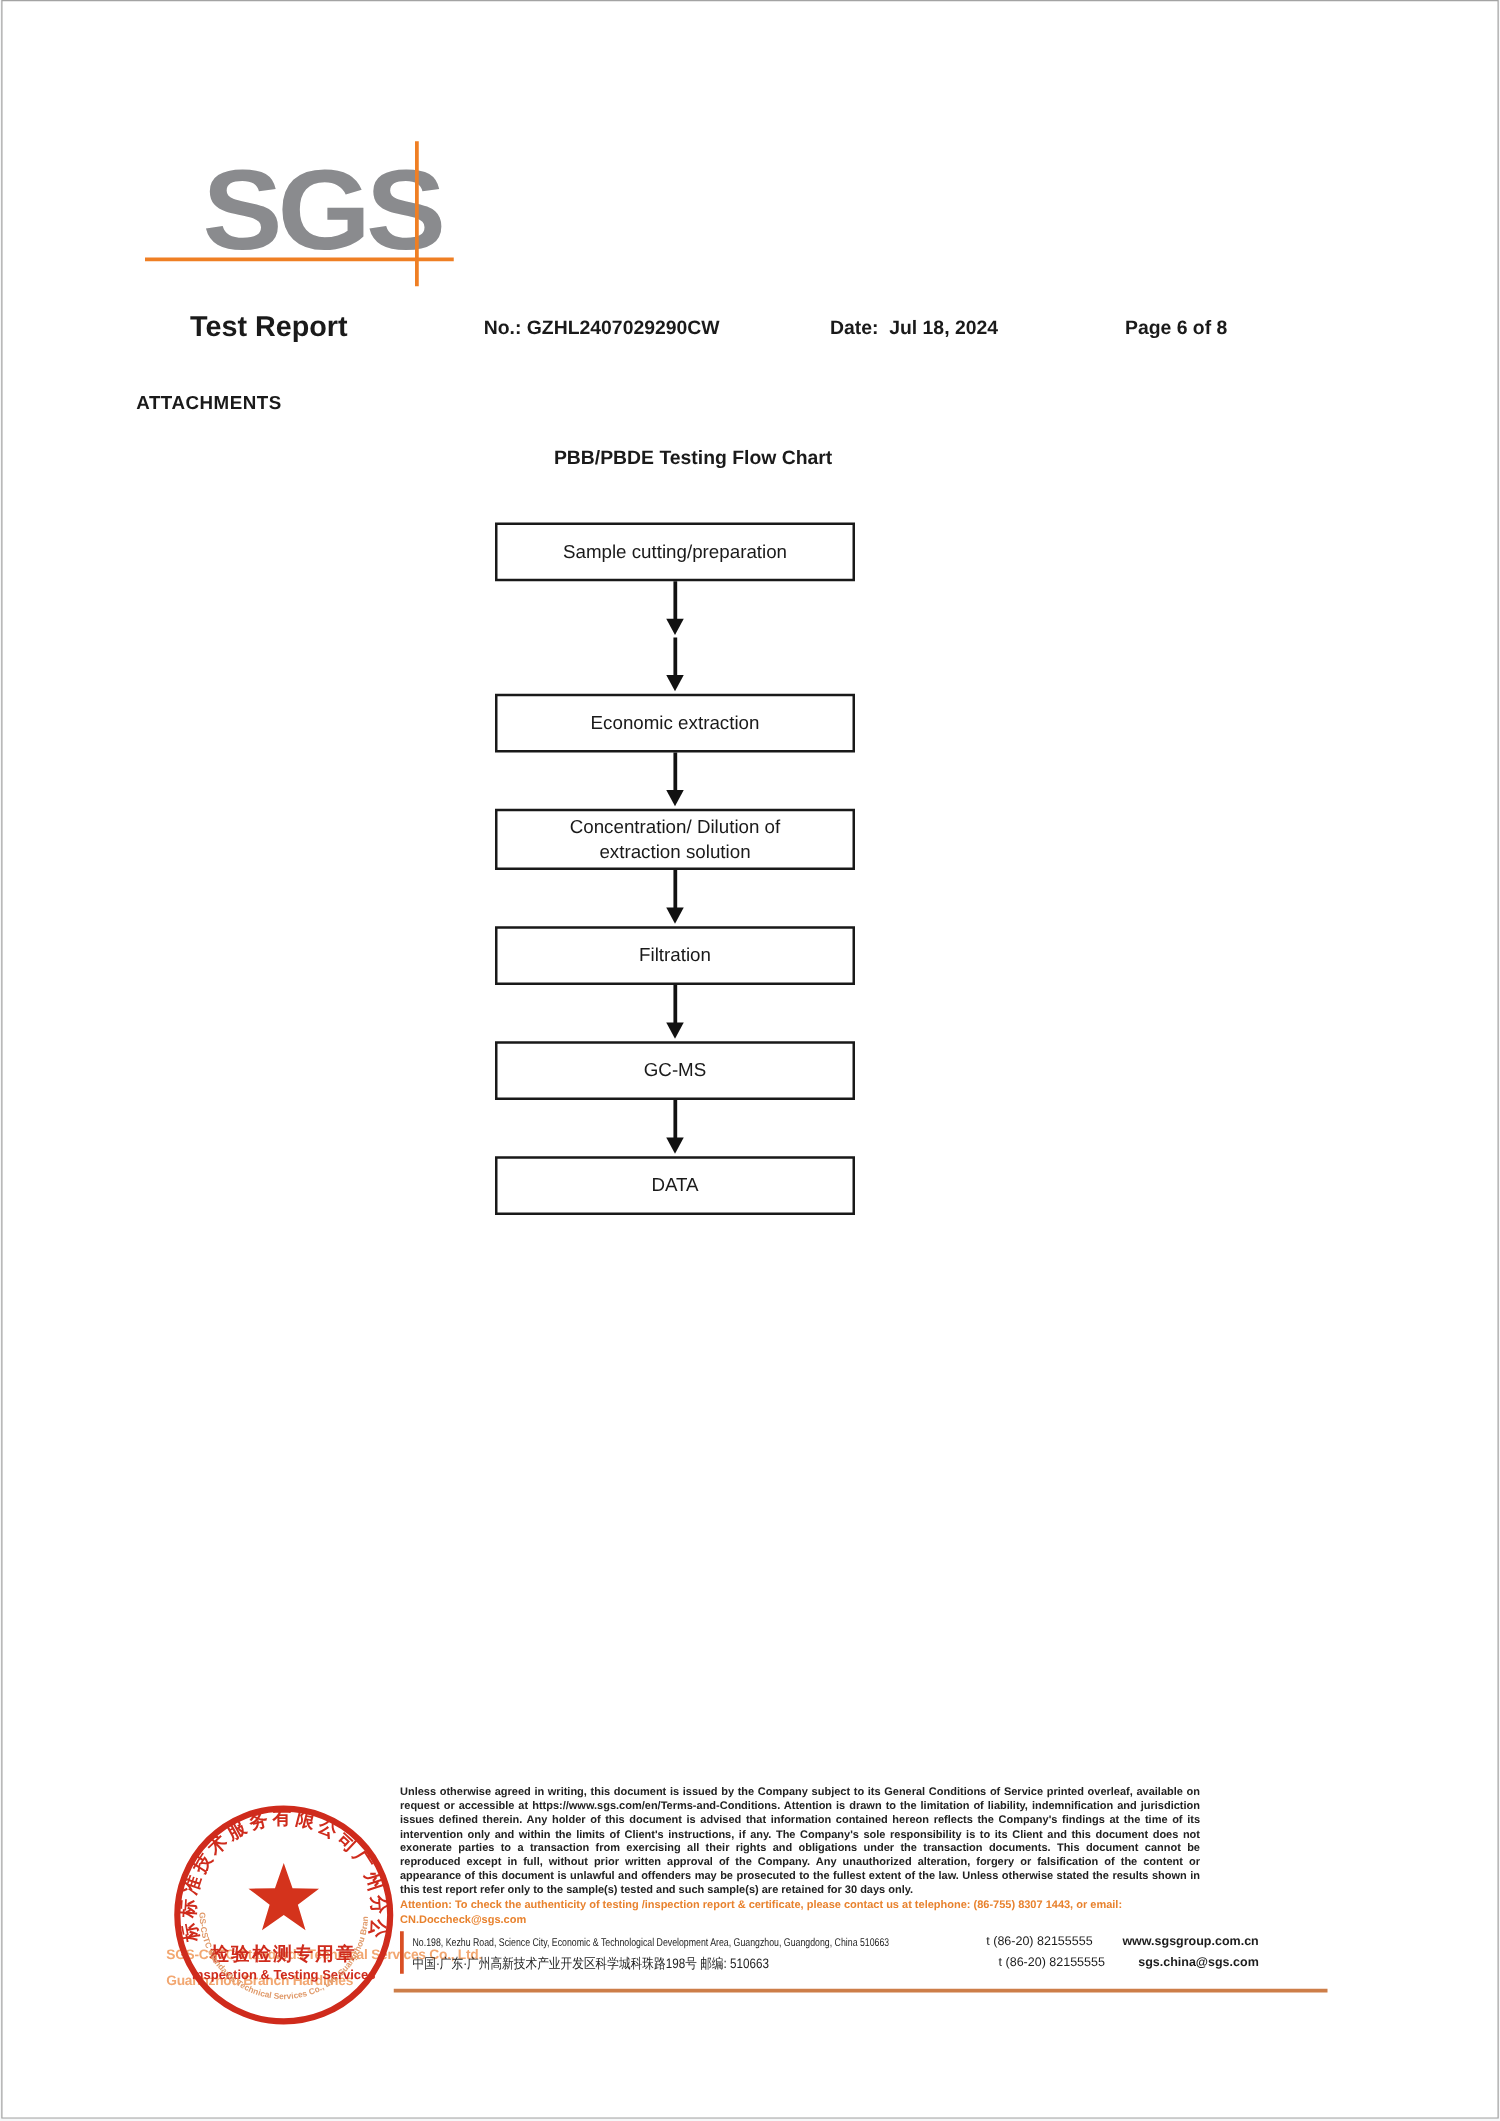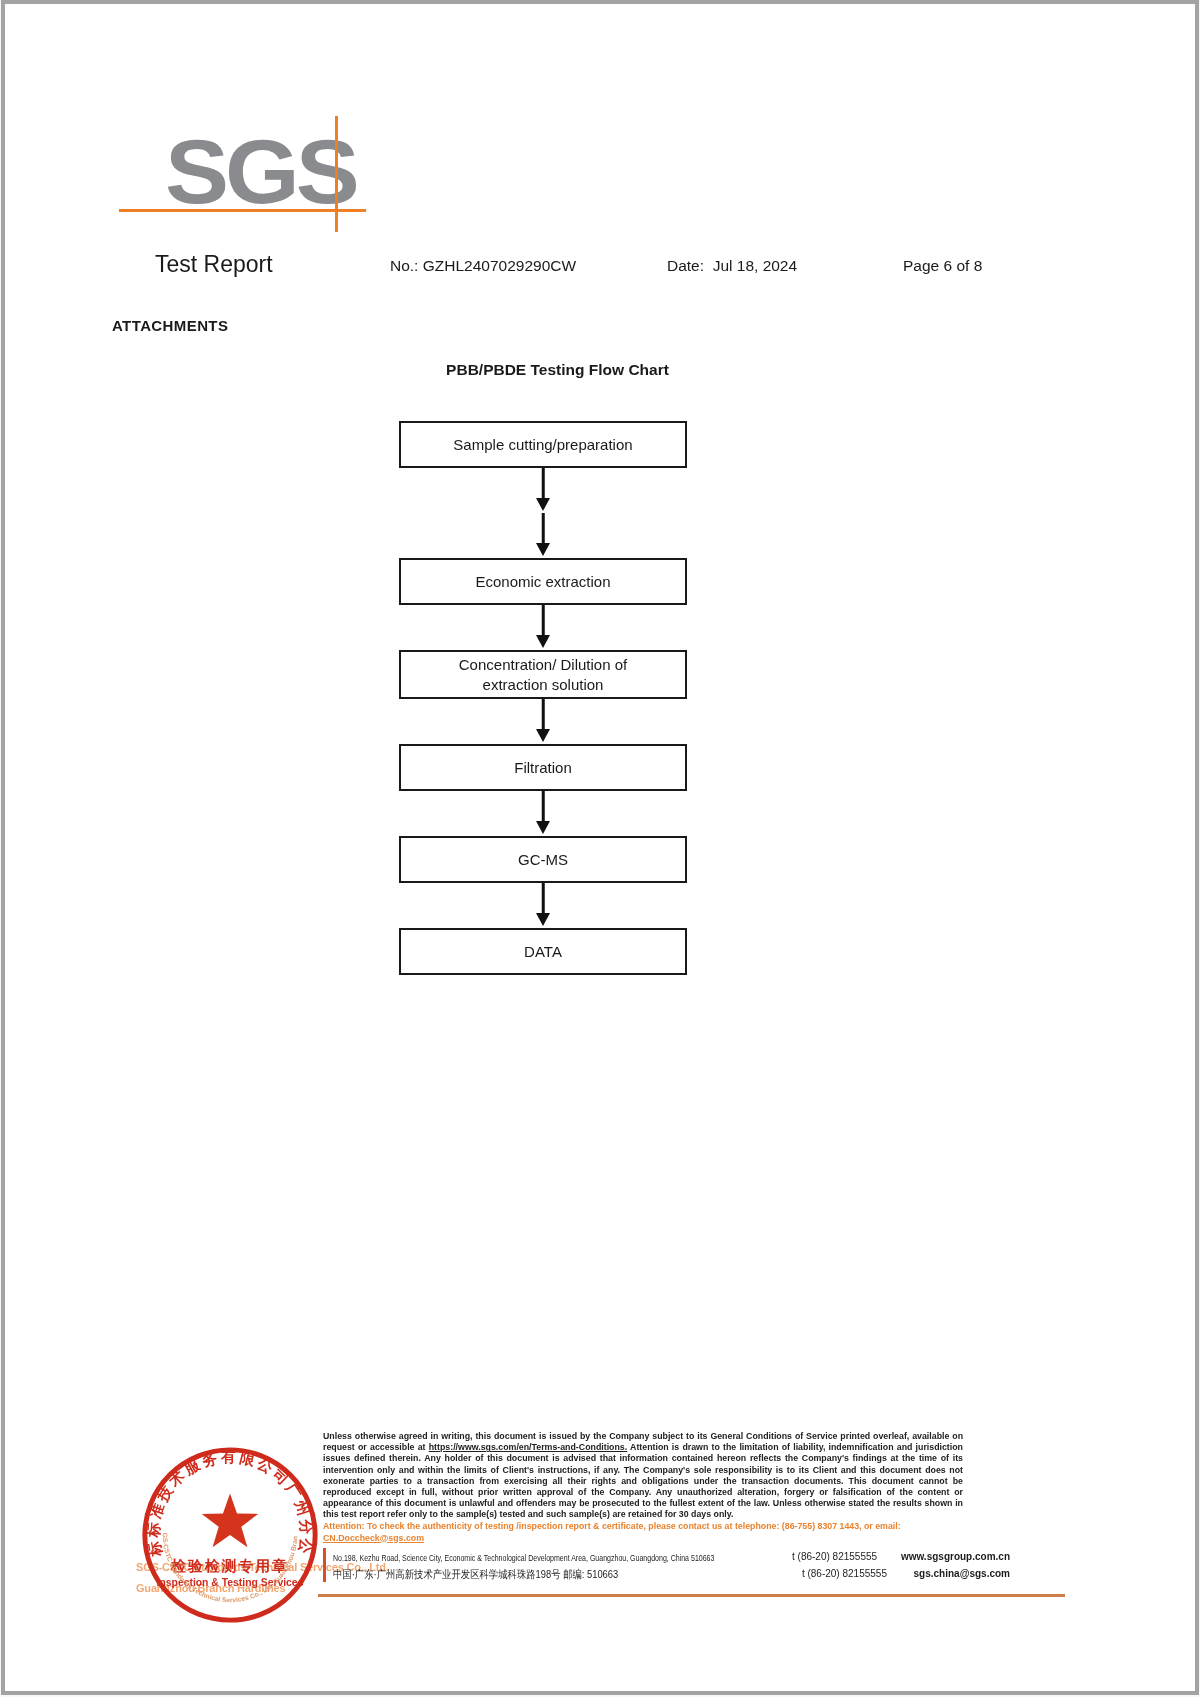--- a/index.html
+++ b/index.html
@@ -1,31 +1,31 @@
 <!DOCTYPE html>
 <html><head>
 <meta charset="utf-8">
 <style>
   html,body { margin:0; padding:0; background:#f6f7f8; }
   * { box-sizing:border-box; }
   .page {
     position:relative; width:1198px; height:1695px; margin:0 auto;
-    background:#ffffff; border:4px solid #a3a3a3; overflow:hidden;
+    background:#ffffff; border:1px solid #a3a3a3; overflow:hidden;
     font-family:"Liberation Sans", sans-serif; color:#1a1a1a;
   }
   
   .logo-text {
     position:absolute; left:160px; top:122px; line-height:1;
     font-size:96px; font-weight:bold; letter-spacing:-4px; color:#8a8b8e;
     transform:scaleY(0.95); transform-origin:left top;
   }
   .logo-vline { position:absolute; left:330px; top:112px; width:3px; height:116px; background:#ef7f24; }
   .logo-hline { position:absolute; left:114px; top:205px; width:247px; height:3px; background:#ef7f24; }
   
-  .hdr { position:absolute; font-weight:normal; white-space:pre; }
+  .hdr { position:absolute; font-weight:bold; white-space:pre; }
   .hdr.title { left:150px; top:247px; font-size:23px; }
   .hdr.no    { left:385px; top:253px; font-size:15.5px; }
   .hdr.date  { left:662px; top:253px; font-size:15.5px; }
   .hdr.pg    { left:898px; top:253px; font-size:15.5px; }
   
   .attach { position:absolute; left:107px; top:313px; font-size:15px; font-weight:bold; letter-spacing:0.4px; }
   .chart-title { position:absolute; left:405px; top:357px; width:295px; text-align:center; font-size:15.5px; font-weight:bold; }
   
   .flow { position:absolute; left:394px; top:417px; width:288px; display:flex; flex-direction:column; }
   .fbox {
@@ -37,21 +37,21 @@
   .farrow .shaft { position:absolute; left:50%; top:0; width:2.5px; height:32px; background:#111; transform:translateX(-50%); }
   .farrow .head  { position:absolute; left:50%; top:30px; transform:translateX(-50%); width:0; height:0;
                    border-left:7px solid transparent; border-right:7px solid transparent; border-top:13px solid #111; }
   
   .stamp-company { position:absolute; left:131px; top:1553px; z-index:1; color:#f2a771; font-weight:bold;
                    font-size:11px; letter-spacing:-0.2px; line-height:1.9; white-space:nowrap; }
   .stamp-svg { position:absolute; left:126px; top:1432px; width:198px; height:198px; z-index:2; }
   
   .footer-text { position:absolute; left:318px; top:1427px; width:740px; z-index:3; }
   .legal { width:640px; font-size:8.8px; font-weight:bold; color:#222; text-align:justify; line-height:1.27; }
-  .legal .u, .attention .u { text-decoration:underline; }
+  .legal .u, .attention .u { }
   .attention { width:640px; margin-top:1px; font-size:8.8px; font-weight:bold; color:#e8822e; line-height:1.27; }
   .addr-block { margin-top:4px; border-left:3px solid #d94f24; padding-left:7px; width:737px; }
   .addr-row { display:flex; align-items:center; height:17px; color:#1d1d1d; }
   .addr-row .addr { width:392px; overflow:hidden; }
   .addr-row .addr > span { display:inline-block; white-space:nowrap; font-size:9px; transform:scaleX(0.78); transform-origin:left center; }
   .addr-row.cn .addr > span { font-size:11px; transform:scaleX(0.85); }
   .addr-row .phone { margin-left:78px; width:112px; font-size:10px; white-space:nowrap; }
   .addr-row .web   { flex:1; text-align:right; padding-right:50px; font-size:10px; white-space:nowrap;font-weight:bold; }
   .footer-line { position:absolute; left:313px; top:1590px; width:747px; height:2.5px; background:#cd7e49; z-index:3; }
   .member { position:absolute; left:318px; top:1602px; width:740px; padding-right:8px; text-align:right;

